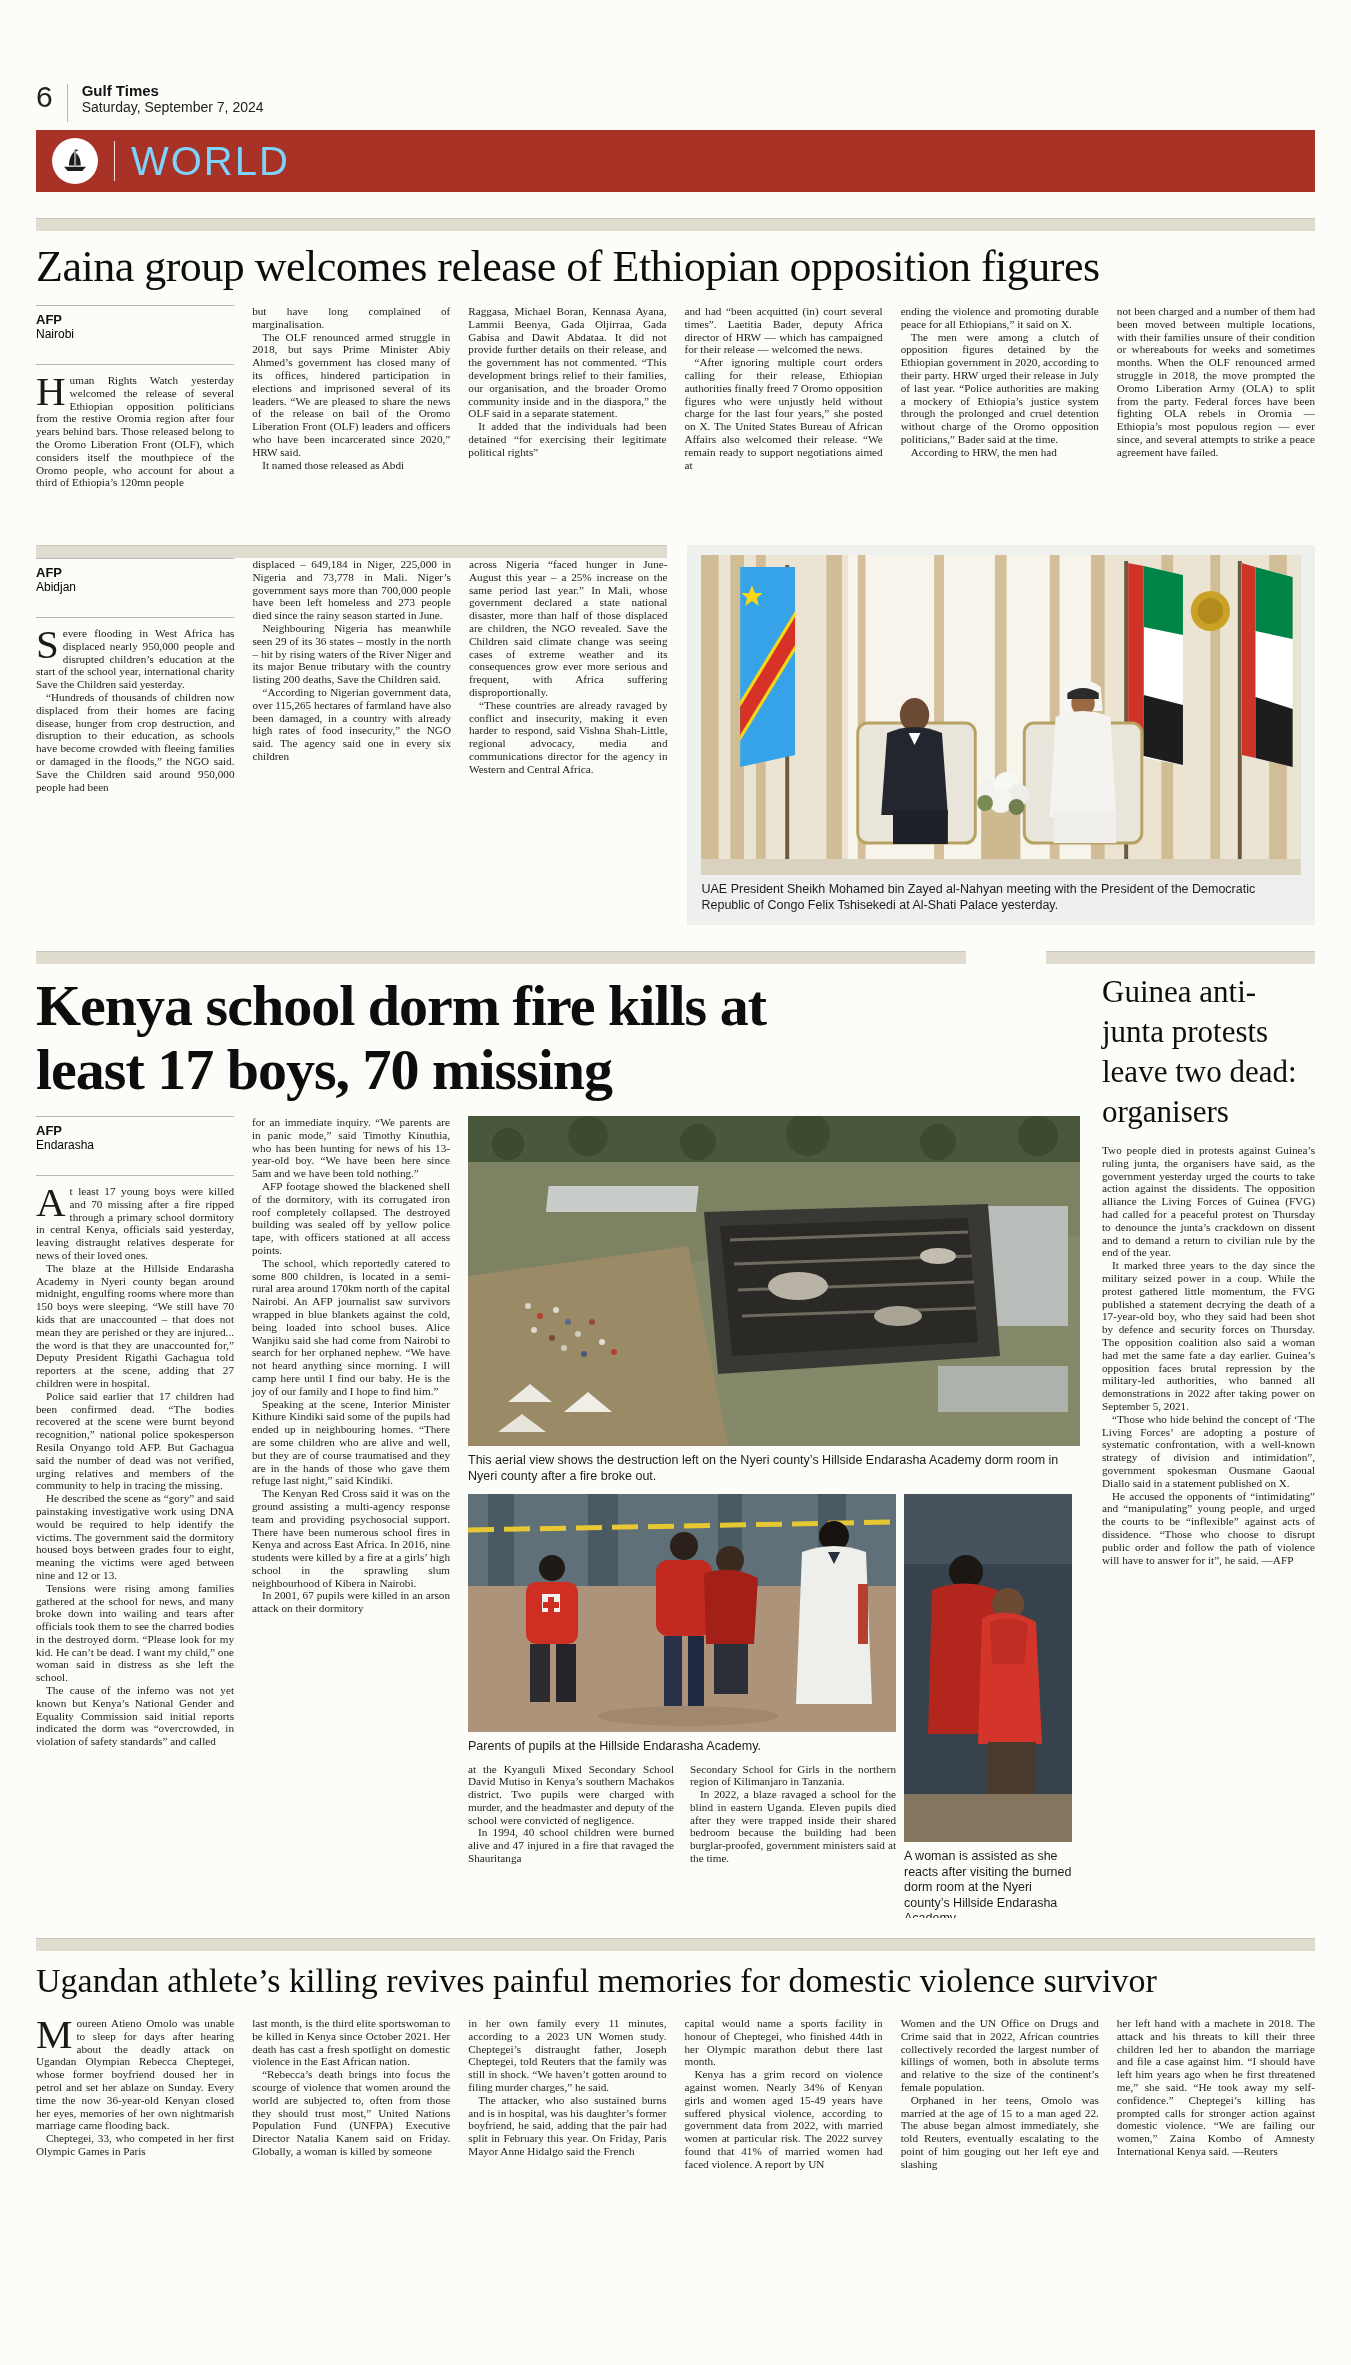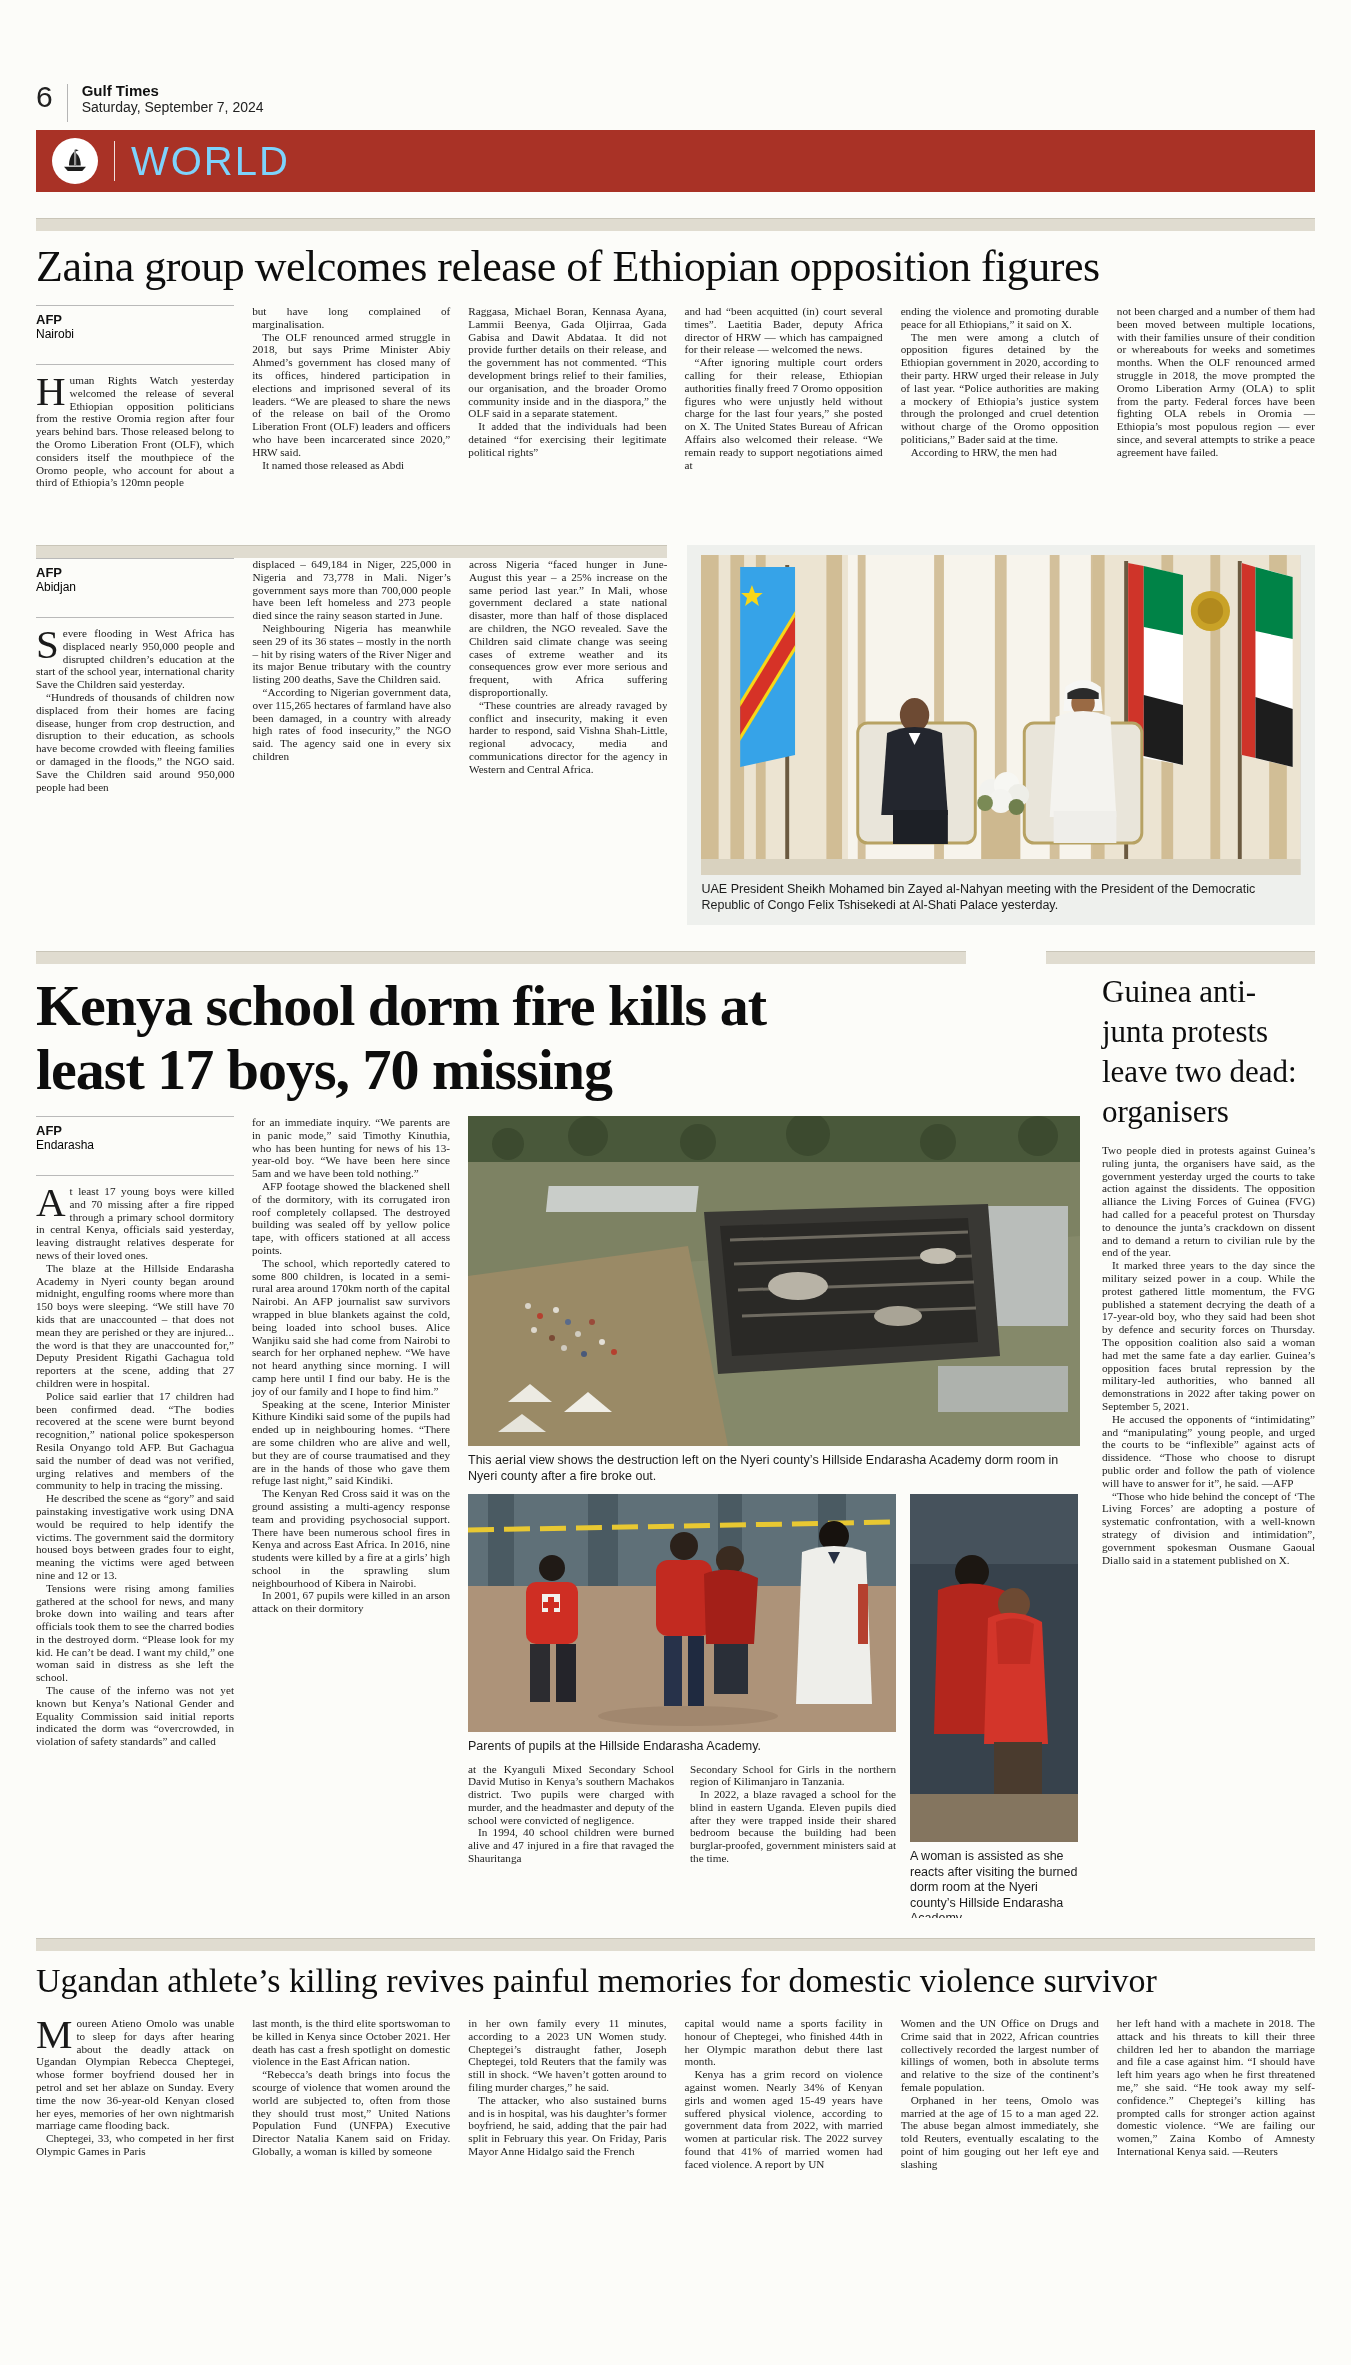--- a/index.html
+++ b/index.html
@@ -46,21 +46,21 @@
 
   
   .kick3{display:flex;gap:80px;margin-top:26px;}
   .kick3 .k-left{width:930px;}
   .kick3 .k-right{flex:1;}
   .row3{display:flex;gap:22px;margin-top:6px;}
   .kenya{width:1044px;}
   .kenya-head{font-size:58px;line-height:64px;font-weight:bold;letter-spacing:-1px;width:800px;margin:4px 0 14px;}
   .kenya-body{display:grid;grid-template-columns:198px 198px 1fr;column-gap:18px;height:802px;overflow:hidden;}
   .photo-stack{overflow:hidden;}
-  .under{display:flex;gap:14px;margin-top:10px;}
+  .under{display:flex;gap:8px;margin-top:10px;}
   .mid-left{width:428px;}
   .mid-right{width:168px;}
   .grid2{display:grid;grid-template-columns:1fr 1fr;column-gap:16px;margin-top:8px;height:172px;overflow:hidden;}
   .guinea{flex:1;}
   .guinea-head{font-size:31px;line-height:40px;margin:2px 0 12px;}
   .guinea-body{height:700px;overflow:hidden;}
 
   
   .row4-kicker{margin-top:20px;}
   .uganda-head{font-size:34px;line-height:40px;margin:10px 0 16px;}
@@ -416,22 +416,22 @@
             </div>
           </div>
         </div>
       </section>
 
       <aside class="guinea">
         <h1 class="headline guinea-head">Guinea anti-junta protests leave two dead: organisers</h1>
         <div class="paras guinea-body dc-wrap dc">
             <p>Two people died in protests against Guinea’s ruling junta, the organisers have said, as the government yesterday urged the courts to take action against the dissidents. The opposition alliance the Living Forces of Guinea (FVG) had called for a peaceful protest on Thursday to denounce the junta’s crackdown on dissent and to demand a return to civilian rule by the end of the year.</p>
             <p>It marked three years to the day since the military seized power in a coup. While the protest gathered little momentum, the FVG published a statement decrying the death of a 17-year-old boy, who they said had been shot by defence and security forces on Thursday. The opposition coalition also said a woman had met the same fate a day earlier. Guinea’s opposition faces brutal repression by the military-led authorities, who banned all demonstrations in 2022 after taking power on September 5, 2021.</p>
+            <p>“Those who hide behind the concept of ‘The Living Forces’ are adopting a posture of systematic confrontation, with a well-known strategy of division and intimidation”, government spokesman Ousmane Gaoual Diallo said in a statement published on X.</p>
             <p>He accused the opponents of “intimidating” and “manipulating” young people, and urged the courts to be “inflexible” against acts of dissidence. “Those who choose to disrupt public order and follow the path of violence will have to answer for it”, he said. —AFP</p>
-            <p>“Those who hide behind the concept of ‘The Living Forces’ are adopting a posture of systematic confrontation, with a well-known strategy of division and intimidation”, government spokesman Ousmane Gaoual Diallo said in a statement published on X.</p>
           </div>
       </aside>
     </div>
 
     <section>
       <div class="kicker row4-kicker"></div>
       <h1 class="headline uganda-head">Ugandan athlete’s killing revives painful memories for domestic violence survivor</h1>
       <div class="cols6 uganda-cols">
         <div class="col dc">
             <div class="paras">

